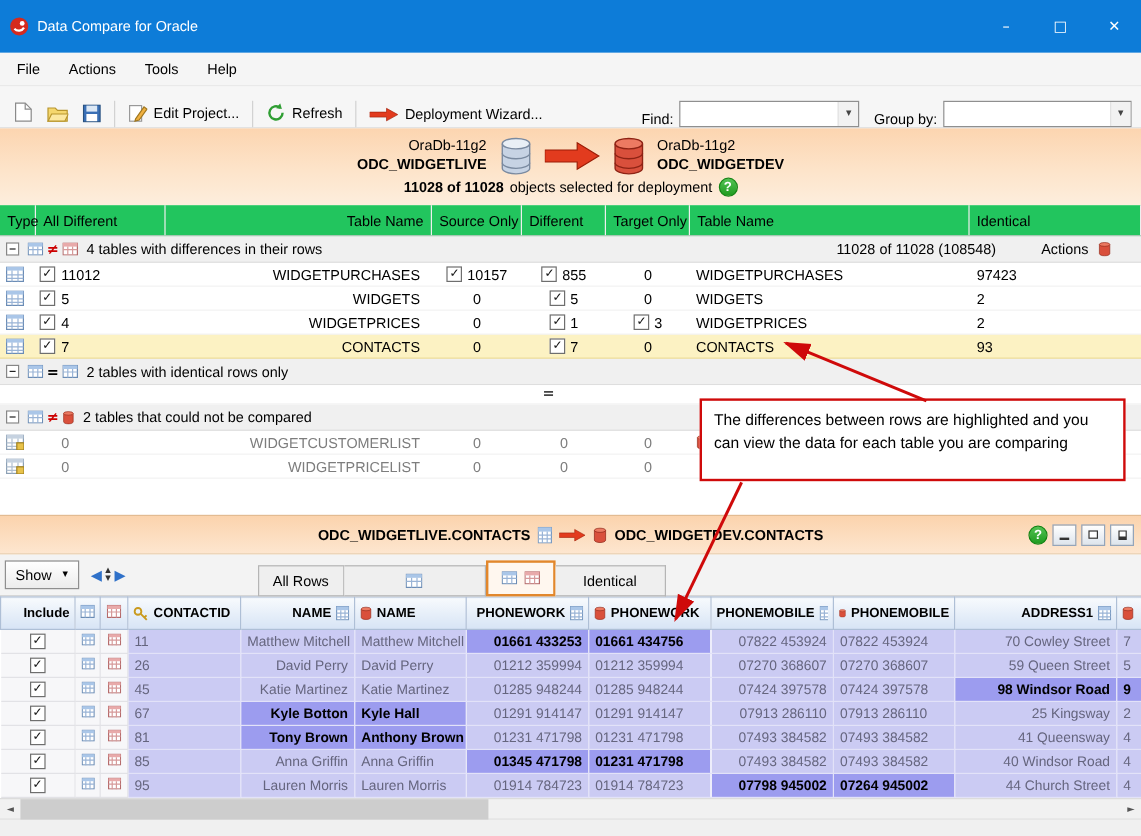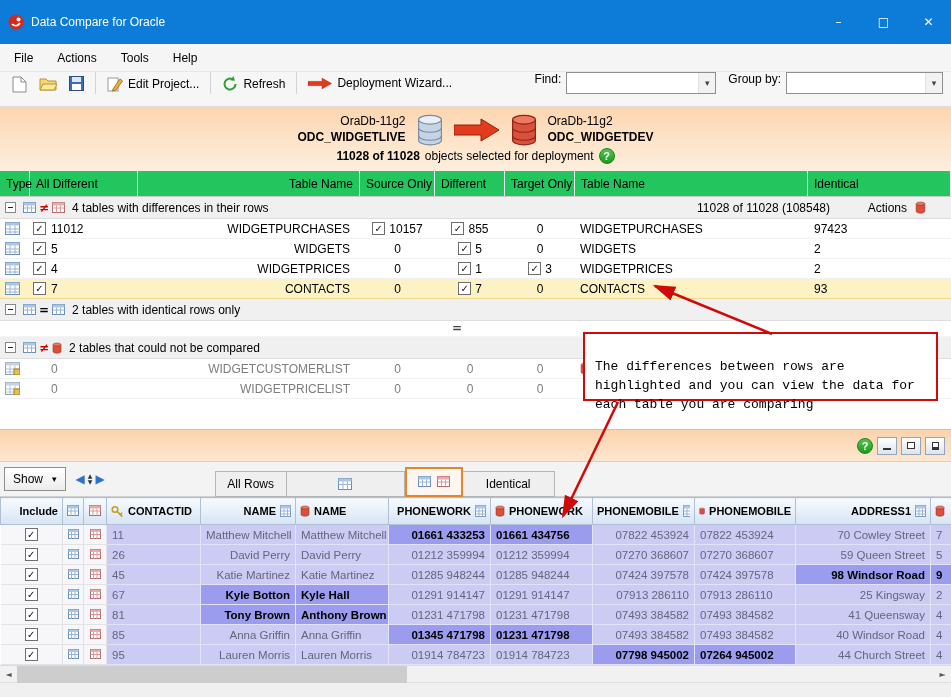--- a/index.html
+++ b/index.html
@@ -11,21 +11,21 @@
   
   .titlebar{height:44px;background:#0d7cd8;display:flex;align-items:center;color:#fff;}
   .app-icon{margin-left:8px;display:flex;}
   .titlebar .title{margin-left:7px;font-size:12px;}
   .tb-spacer{flex:1;}
   .win-btn{width:45px;height:30px;display:flex;align-items:center;justify-content:center;font-size:12px;color:#fff;}
 
   
   .menubar{height:28px;background:#f5f5f5;display:flex;align-items:center;padding-left:2px;border-bottom:1px solid #e6e6e6;}
   .menu-item{padding:5px 12px;}
-  .toolbar{height:35px;background:#f6f6f6;display:flex;align-items:flex-start;padding:0 6px;border-bottom:1px solid #dcdcdc;}
+  .toolbar{height:35px;background:#f6f6f6;display:flex;align-items:flex-end;padding:0 6px;border-bottom:1px solid #dcdcdc;}
   .tbtn{display:flex;align-items:center;gap:5px;padding:4px 6px;}
   .tsep{width:1px;height:22px;background:#d2d2d2;margin:0 5px;}
   .combo{height:22px;border:1px solid #8f8f8f;background:#fff;display:flex;align-items:stretch;}
   .combo .cval{flex:1;padding:2px 5px;white-space:nowrap;overflow:hidden;margin-top:31px;}
   .combo .carrow{width:17px;display:flex;align-items:center;justify-content:center;font-size:9px;color:#444;background:#f2f2f2;border-left:1px solid #e2e2e2;}
   .lbl{margin:0 5px 0 12px;}
 
   
   .summary{height:64px;background:linear-gradient(180deg,#fcd5b0 0%,#fde4ca 55%,#fdeedd 100%);display:flex;flex-direction:column;align-items:center;justify-content:center;gap:1px;}
   .sum-line1{display:flex;align-items:center;gap:10px;}
@@ -95,21 +95,21 @@
   .dif{background:#9c9cef !important;color:#000 !important;font-weight:bold;}
 
   
   .hs{height:17px;background:#f1f1f1;display:flex;align-items:center;border-top:1px solid #dcdcdc;}
   .hs-btn{width:17px;height:17px;display:flex;align-items:center;justify-content:center;font-size:8px;color:#555;}
   .hs-track{flex:1;height:17px;position:relative;}
   .hs-thumb{position:absolute;left:0;top:0;height:17px;width:390px;background:#cdcdcd;}
   .status{height:30px;background:#f0f0f0;border-top:1px solid #e0e0e0;}
 
   
-  .callout{position:absolute;left:583px;top:332px;width:355px;height:69px;background:#fff;border:2px solid #cf0a0a;padding:24px 10px;font-size:13px;line-height:1.45;z-index:30;font-family:Liberation Mono, monospace;}
+  .callout{position:absolute;left:583px;top:332px;width:355px;height:69px;background:#fff;border:2px solid #cf0a0a;padding:7px 10px;font-size:13px;line-height:1.45;z-index:30;}
   .arrows{position:absolute;left:0;top:0;width:951px;height:697px;z-index:31;pointer-events:none;}
 </style>
 </head>
 <body>
 
 <div class="window">
 
   <div class="titlebar">
     <span class="app-icon">
       <svg width="16" height="16">
@@ -465,20 +465,36 @@
           <span>0</span>
         </div>
         <div class="cell-tt"></div>
         <div class="cell-id"></div>
       </div>
     </div>
 
   <div class="gap-row"></div>
 
   <div class="bh">
+    <span class="bh-center">
+      <span>ODC_WIDGETLIVE.CONTACTS</span>
+      <svg width="12" height="14">
+          <rect x="0.5" y="0.5" width="11" height="13" fill="#fff" stroke="#7a9ac0"></rect>
+          <rect x="0.5" y="0.5" width="11" height="3.5" fill="#aac6e8"></rect>
+          <path d="M0.5 7h11M0.5 10h11M4 4v9.5M8 4v9.5" stroke="#9ab4d6"></path>
+        </svg>
+      <svg width="22" height="12" viewBox="0 0 46 24">
+          <polygon points="0,8 27,8 27,2 45,12 27,22 27,16 0,16" fill="#e23b1e" stroke="#9c1d06"></polygon>
+        </svg>
+      <svg width="12" height="14" viewBox="0 0 20 24">
+          <path d="M2 5v14c0 2 3.6 3.5 8 3.5s8-1.5 8-3.5V5" fill="#d9503c" stroke="#8e2314"></path>
+          <ellipse cx="10" cy="5" rx="8" ry="3" fill="#ec7a62" stroke="#8e2314"></ellipse>
+        </svg>
+      <span>ODC_WIDGETDEV.CONTACTS</span>
+    </span>
     <span class="bh-right">
       <span class="help">?</span>
       <span class="bh-btn">
           <span class="ic-min"></span>
         </span>
       <span class="bh-btn">
           <span class="ic-sq"></span>
         </span>
       <span class="bh-btn">
           <span class="ic-pin"></span>

